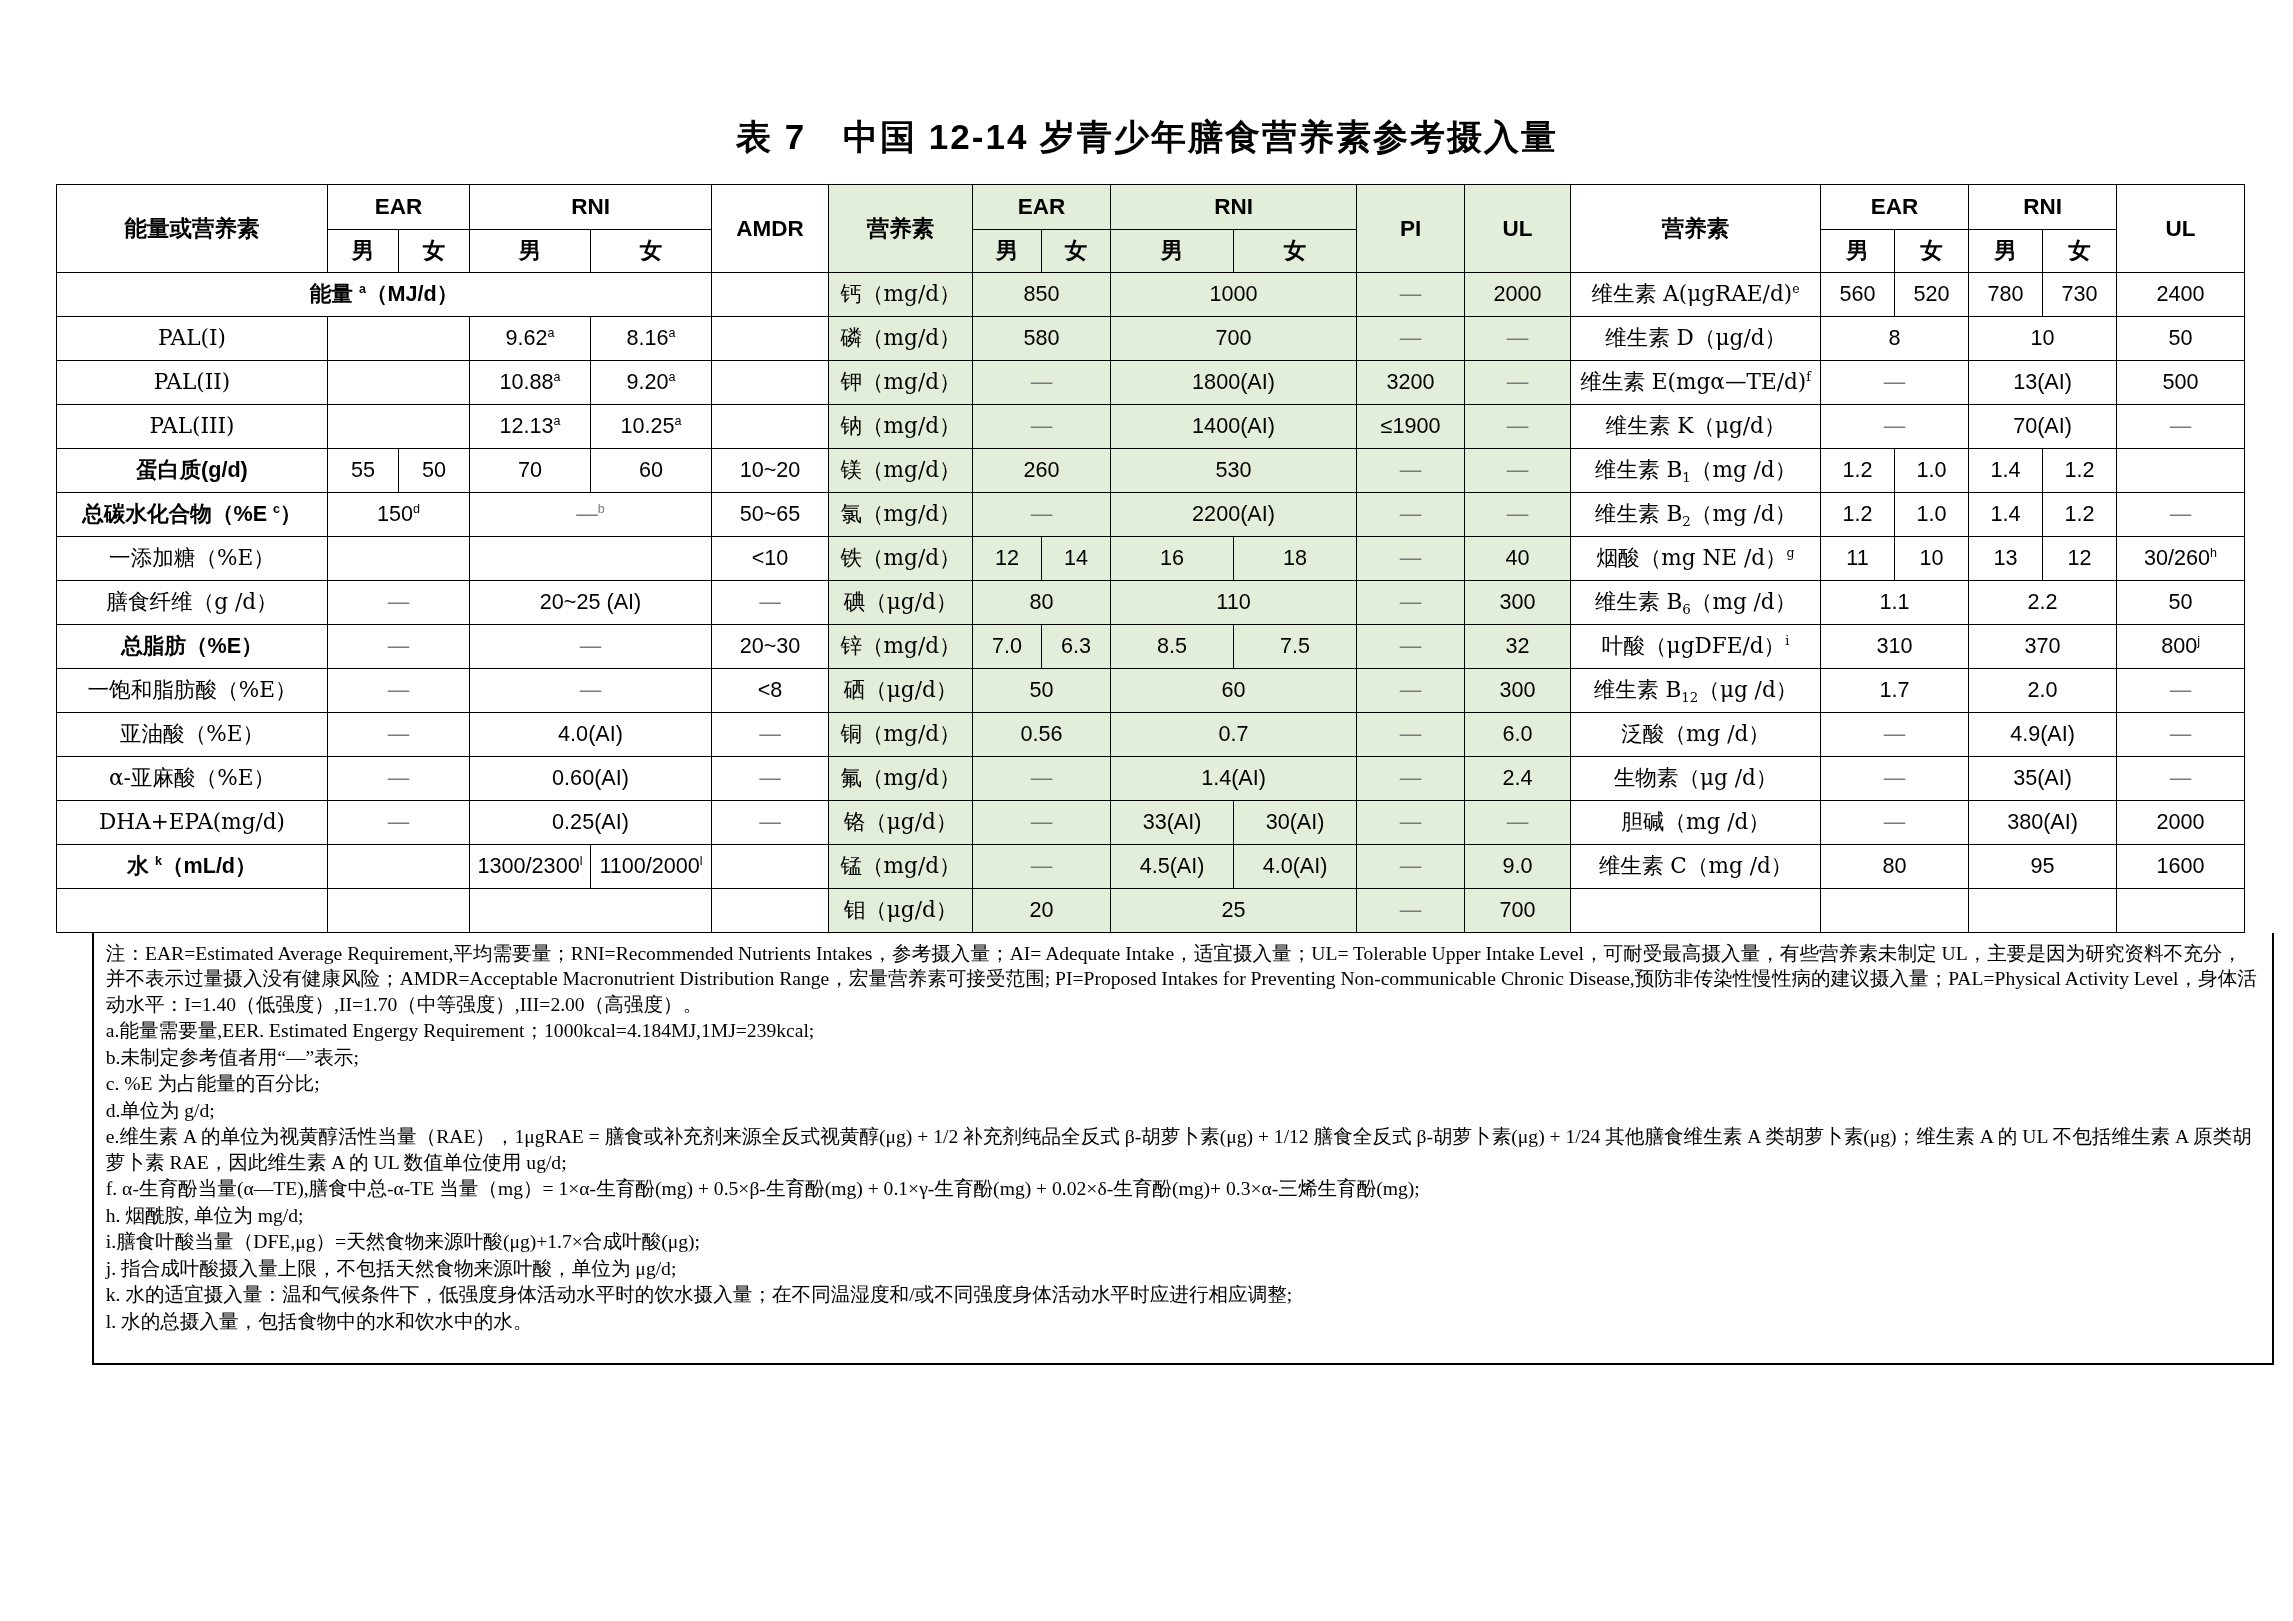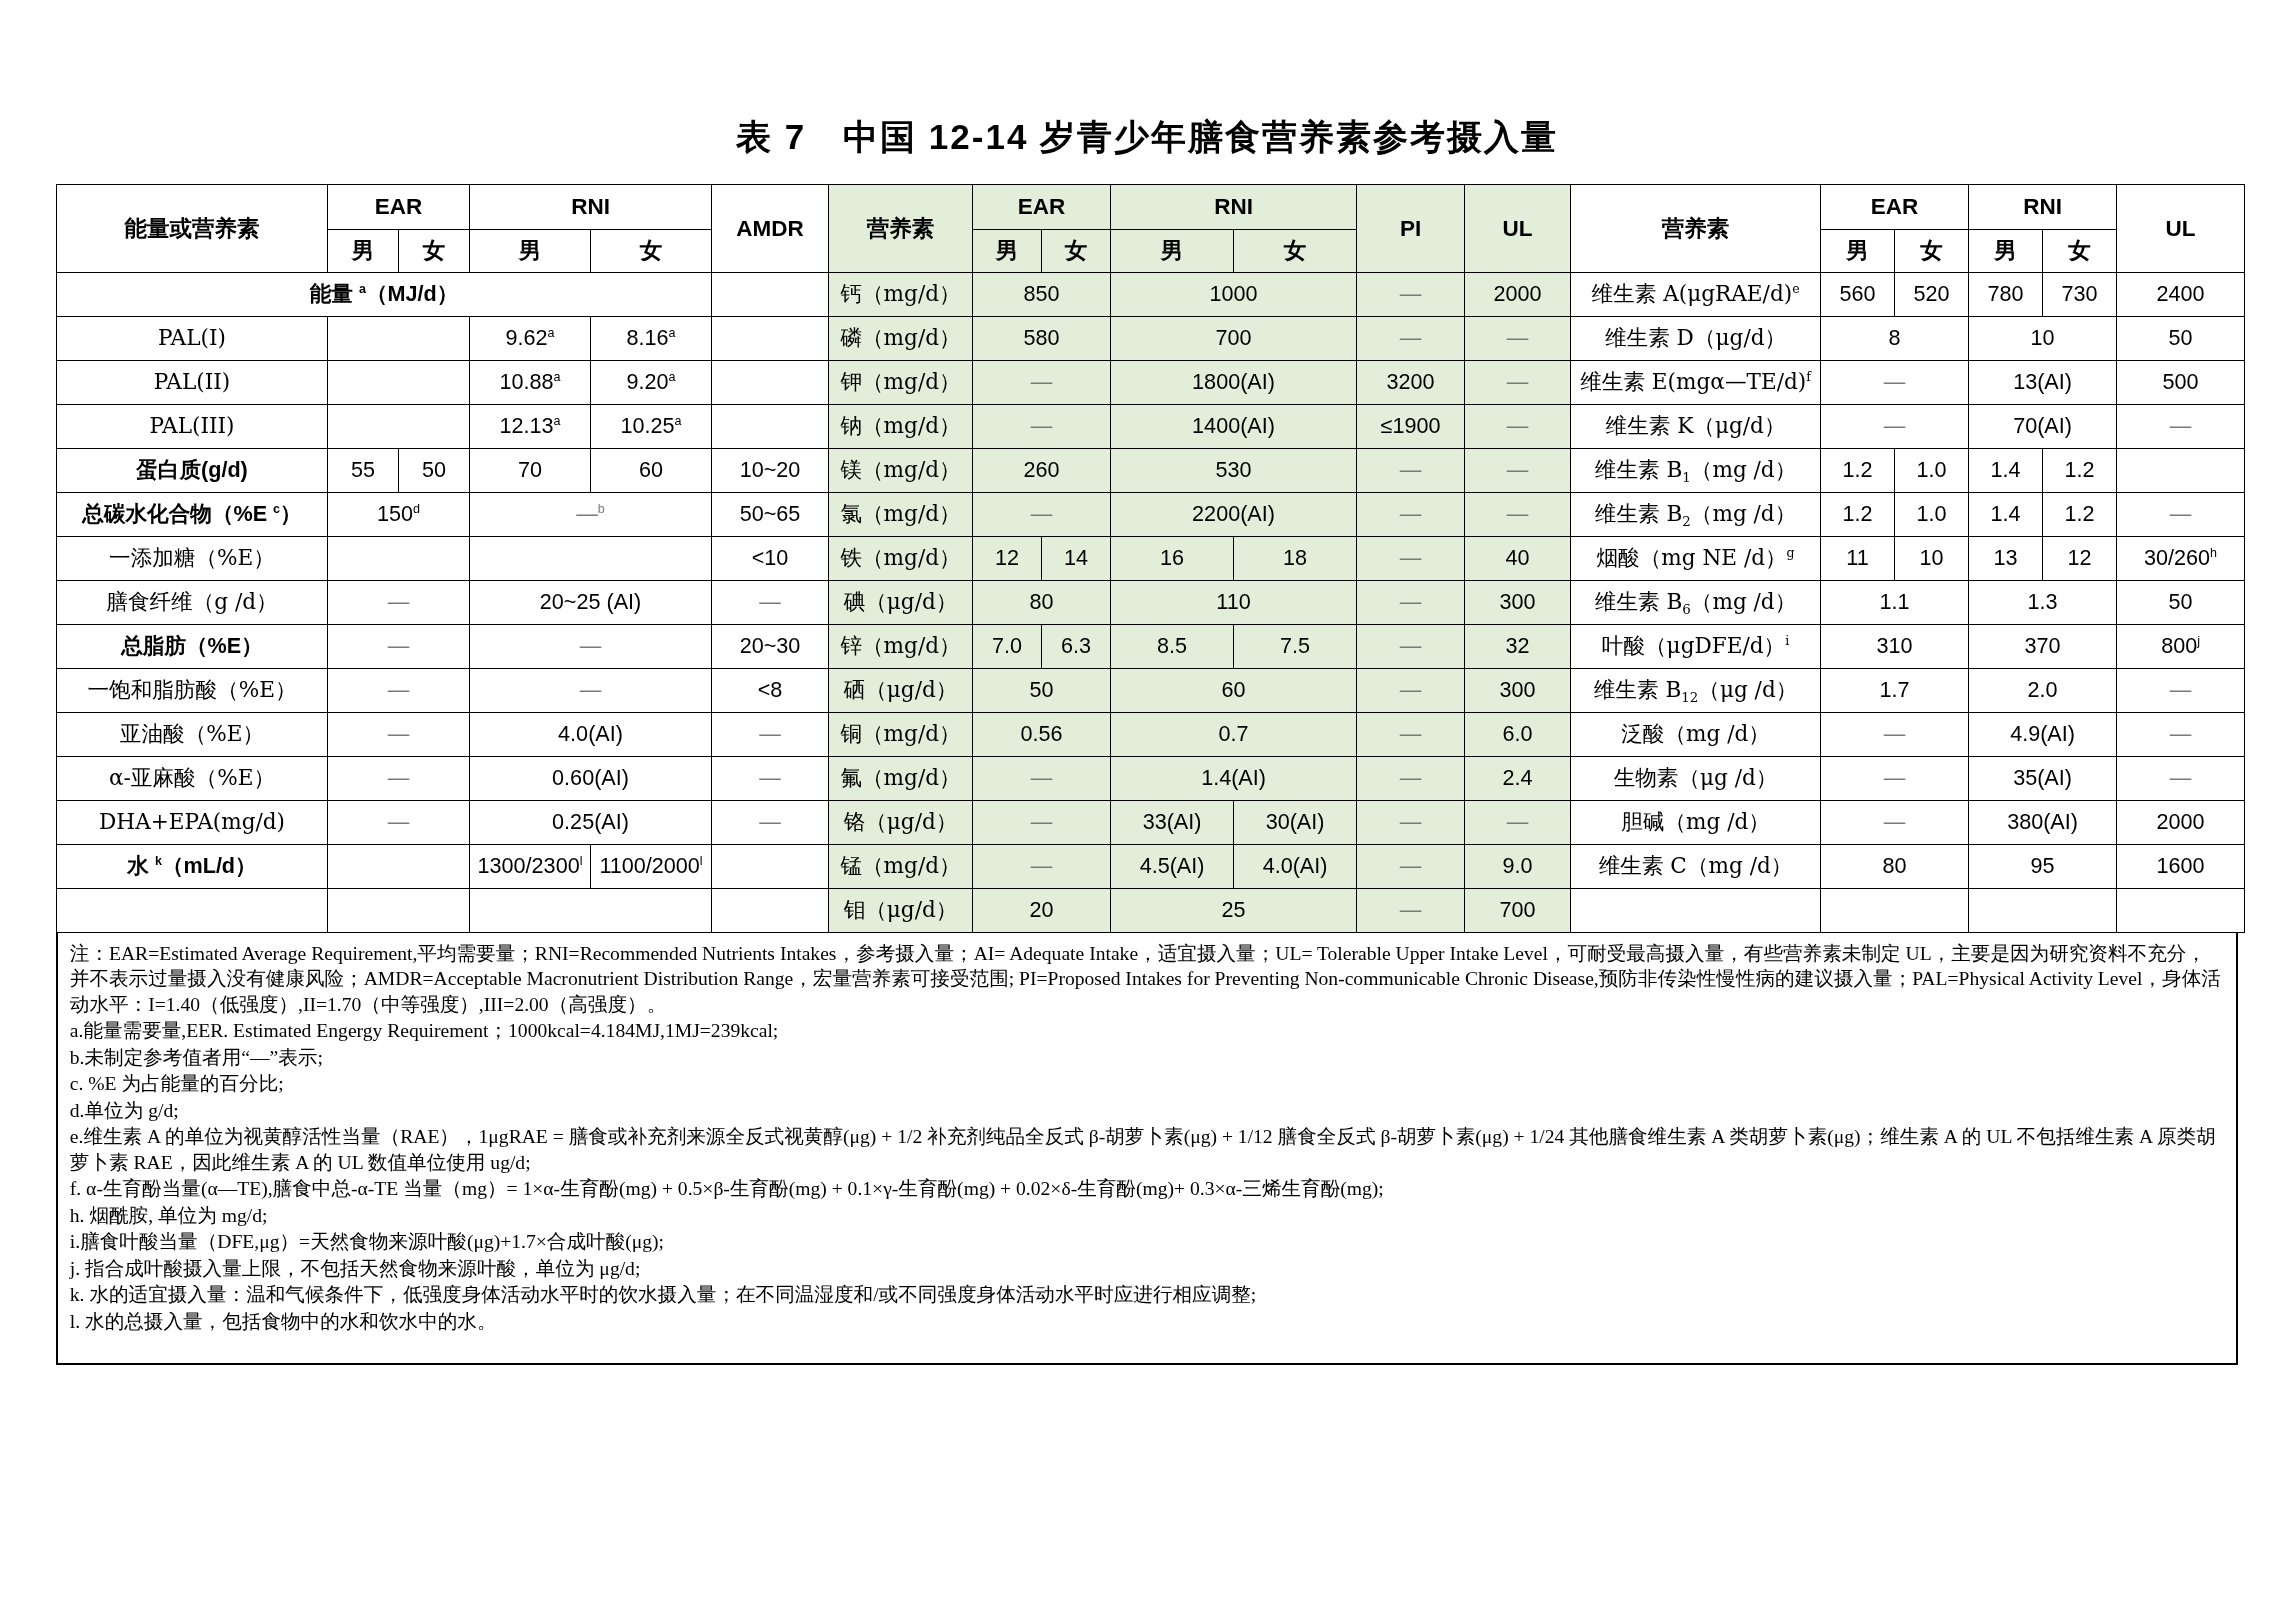--- a/index.html
+++ b/index.html
@@ -31,21 +31,21 @@
               font-family:"DejaVu Serif", serif; font-size:20.6px; }
   .lab-mid  { text-align:left; padding-left:21.6px; font-family:"DejaVu Serif", serif; font-size:19.6px; }
   .lab-vit  { text-align:center; font-family:"DejaVu Serif", serif; font-size:19.6px; }
   .small { font-size:17px; }
   .dash { color:#7a7a7a; }
   sup { font-size:0.58em; vertical-align:super; line-height:0; }
   sub { font-size:0.62em; vertical-align:sub; line-height:0; }
   .notes {
     border:2.5px solid #000; border-top:none; box-sizing:border-box;
     width:2182px; min-height:432px; padding:7.8px 13.7px 11.8px 11.8px;
-    font-family:"Liberation Serif", serif; font-size:19.6px; line-height:25.5px;
+    font-family:"Liberation Serif", serif; font-size:19.6px; line-height:25.5px;margin-left:36px;
   }
   .note { margin:0 0 1px 0; }
 </style>
 </head>
 <body>
 
 <div class="page">
   <div class="doc-title">表 7　中国 12-14 岁青少年膳食营养素参考摄入量</div>
 
   <div class="tablewrap">
@@ -226,21 +226,21 @@
             <td colspan="2" class="dash">—</td>
             <td colspan="2" class="">20~25 (AI)</td>
             <td class="dash">—</td>
             <td class="g lab-mid">碘（μg/d）</td>
             <td colspan="2" class="g">80</td>
             <td colspan="2" class="g">110</td>
             <td class="g dash">—</td>
             <td class="g">300</td>
             <td class="lab-vit">维生素 B<sub>6</sub>（mg /d）</td>
             <td colspan="2" class="">1.1</td>
-            <td colspan="2" class="">1.3</td>
+            <td colspan="2" class="">2.2</td>
             <td class="">50</td>
           </tr>
           <tr class="d">
             <td class="lab-main">总脂肪（%E）</td>
             <td colspan="2" class="dash">—</td>
             <td colspan="2" class="dash">—</td>
             <td class="">20~30</td>
             <td class="g lab-mid">锌（mg/d）</td>
             <td class="g">7.0</td>
             <td class="g">6.3</td>

